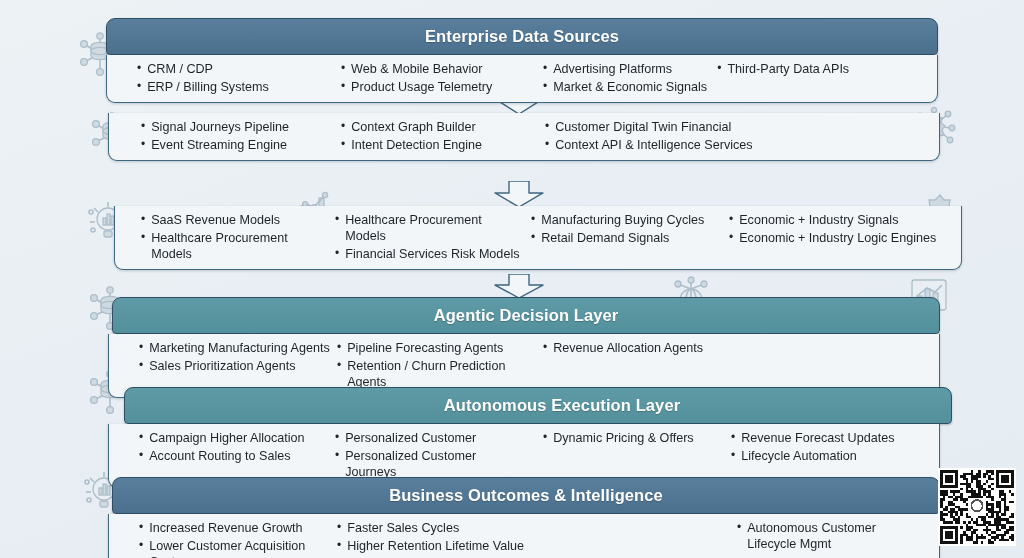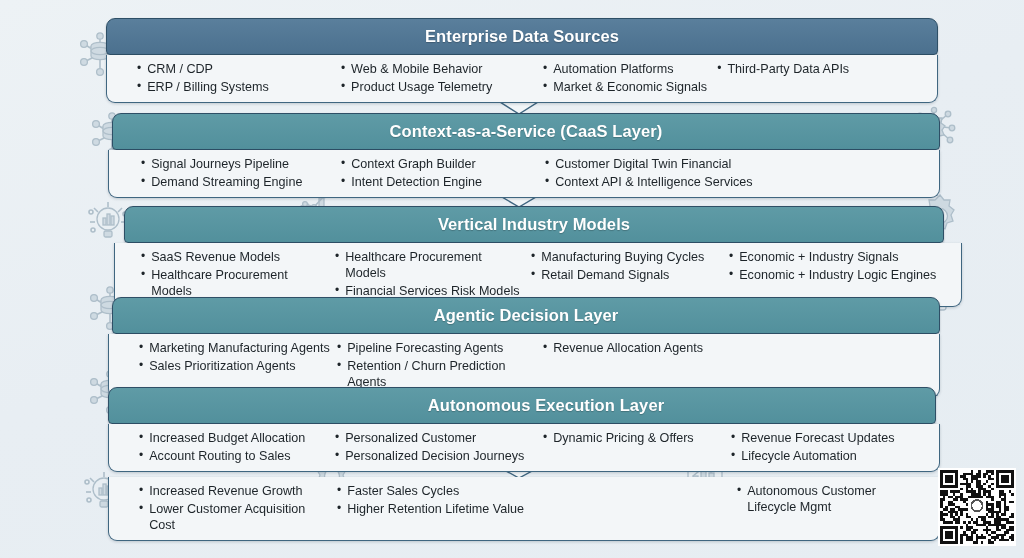--- a/index.html
+++ b/index.html
@@ -398,47 +398,45 @@
         <div class="layer-body" style="width: 832px; margin-left: 0px; min-height: 38px;">
           <div class="col" style="width: 228px; padding-left: 22px;">
             <div class="item"><span class="bullet">•</span><span class="txt">CRM / CDP</span></div>
             <div class="item"><span class="bullet">•</span><span class="txt">ERP / Billing Systems</span></div>
           </div>
           <div class="col" style="width: 190px; padding-left: 0px;">
             <div class="item"><span class="bullet">•</span><span class="txt">Web &amp; Mobile Behavior</span></div>
             <div class="item"><span class="bullet">•</span><span class="txt">Product Usage Telemetry</span></div>
           </div>
           <div class="col" style="width: 190px; padding-left: 14px;">
-            <div class="item"><span class="bullet">•</span><span class="txt">Automation Platforms</span></div>
+            <div class="item"><span class="bullet">•</span><span class="txt">Advertising Platforms</span></div>
             <div class="item"><span class="bullet">•</span><span class="txt">Market &amp; Economic Signals</span></div>
           </div>
           <div class="col" style="width: 214px; padding-left: 0px;">
             <div class="item"><span class="bullet">•</span><span class="txt">Third-Party Data APIs</span></div>
           </div>
         </div>
       </div>
       <div class="layer" style="left: 108px; top: 113px; width: 832px;">
-        <div class="layer-header hdr-teal" style="width: 828px; margin-left: 4px; min-height: 32px;">Context-as-a-Service (CaaS Layer)</div>
         <div class="layer-body" style="width: 832px; margin-left: 0px; min-height: 36px;">
           <div class="col" style="width: 224px; padding-left: 24px;">
             <div class="item"><span class="bullet">•</span><span class="txt">Signal Journeys Pipeline</span></div>
-            <div class="item"><span class="bullet">•</span><span class="txt">Demand Streaming Engine</span></div>
+            <div class="item"><span class="bullet">•</span><span class="txt">Event Streaming Engine</span></div>
           </div>
           <div class="col" style="width: 190px; padding-left: 0px;">
             <div class="item"><span class="bullet">•</span><span class="txt">Context Graph Builder</span></div>
             <div class="item"><span class="bullet">•</span><span class="txt">Intent Detection Engine</span></div>
           </div>
           <div class="col" style="width: 300px; padding-left: 14px;">
             <div class="item"><span class="bullet">•</span><span class="txt">Customer Digital Twin Financial</span></div>
             <div class="item"><span class="bullet">•</span><span class="txt">Context API &amp; Intelligence Services</span></div>
           </div>
         </div>
       </div>
       <div class="layer" style="left: 114px; top: 206px; width: 848px;">
-        <div class="layer-header hdr-teal" style="width: 820px; margin-left: 10px; min-height: 32px;">Vertical Industry Models</div>
         <div class="layer-body" style="width: 848px; margin-left: 0px; min-height: 36px;">
           <div class="col" style="width: 212px; padding-left: 18px;">
             <div class="item"><span class="bullet">•</span><span class="txt">SaaS Revenue Models</span></div>
             <div class="item"><span class="bullet">•</span><span class="txt">Healthcare Procurement Models</span></div>
           </div>
           <div class="col" style="width: 196px; padding-left: 0px;">
             <div class="item"><span class="bullet">•</span><span class="txt">Healthcare Procurement Models</span></div>
             <div class="item"><span class="bullet">•</span><span class="txt">Financial Services Risk Models</span></div>
           </div>
           <div class="col" style="width: 198px; padding-left: 0px;">
@@ -461,40 +459,41 @@
           <div class="col" style="width: 196px; padding-left: 0px;">
             <div class="item"><span class="bullet">•</span><span class="txt">Pipeline Forecasting Agents</span></div>
             <div class="item"><span class="bullet">•</span><span class="txt">Retention / Churn Prediction Agents</span></div>
           </div>
           <div class="col" style="width: 300px; padding-left: 10px;">
             <div class="item"><span class="bullet">•</span><span class="txt">Revenue Allocation Agents</span></div>
           </div>
         </div>
       </div>
       <div class="layer" style="left: 108px; top: 387px; width: 832px;">
-        <div class="layer-header hdr-teal" style="width: 828px; margin-left: 0; min-height: 32px; padding-left: 48px;">Autonomous Execution Layer</div>
+        <div class="layer-header hdr-teal" style="width: 828px; margin-left: 16px; min-height: 32px; padding-left: 48px;">Autonomous Execution Layer</div>
         <div class="layer-body" style="width: 832px; margin-left: 0px; min-height: 36px;">
           <div class="col" style="width: 218px; padding-left: 22px;">
-            <div class="item"><span class="bullet">•</span><span class="txt">Increased Budget Allocation</span></div>
+            <div class="item"><span class="bullet">•</span><span class="txt">Campaign Higher Allocation</span></div>
             <div class="item"><span class="bullet">•</span><span class="txt">Account Routing to Sales</span></div>
           </div>
           <div class="col" style="width: 196px; padding-left: 0px;">
             <div class="item"><span class="bullet">•</span><span class="txt">Personalized Customer</span></div>
-            <div class="item"><span class="bullet">•</span><span class="txt">Personalized Decision Journeys</span></div>
+            <div class="item"><span class="bullet">•</span><span class="txt">Personalized Customer Journeys</span></div>
           </div>
           <div class="col" style="width: 196px; padding-left: 12px;">
             <div class="item"><span class="bullet">•</span><span class="txt">Dynamic Pricing &amp; Offers</span></div>
           </div>
           <div class="col" style="width: 200px; padding-left: 4px;">
             <div class="item"><span class="bullet">•</span><span class="txt">Revenue Forecast Updates</span></div>
             <div class="item"><span class="bullet">•</span><span class="txt">Lifecycle Automation</span></div>
           </div>
         </div>
       </div>
       <div class="layer" style="left: 108px; top: 477px; width: 832px;">
+        <div class="layer-header hdr-slate" style="width: 828px; margin-left: 4px; min-height: 32px;">Business Outcomes &amp; Intelligence</div>
         <div class="layer-body" style="width: 832px; margin-left: 0px; min-height: 40px;">
           <div class="col" style="width: 220px; padding-left: 22px;">
             <div class="item"><span class="bullet">•</span><span class="txt">Increased Revenue Growth</span></div>
             <div class="item"><span class="bullet">•</span><span class="txt">Lower Customer Acquisition Cost</span></div>
           </div>
           <div class="col" style="width: 200px; padding-left: 0px;">
             <div class="item"><span class="bullet">•</span><span class="txt">Faster Sales Cycles</span></div>
             <div class="item"><span class="bullet">•</span><span class="txt">Higher Retention Lifetime Value</span></div>
           </div>
           <div class="col" style="width: 186px; padding-left: 0px;"></div>

